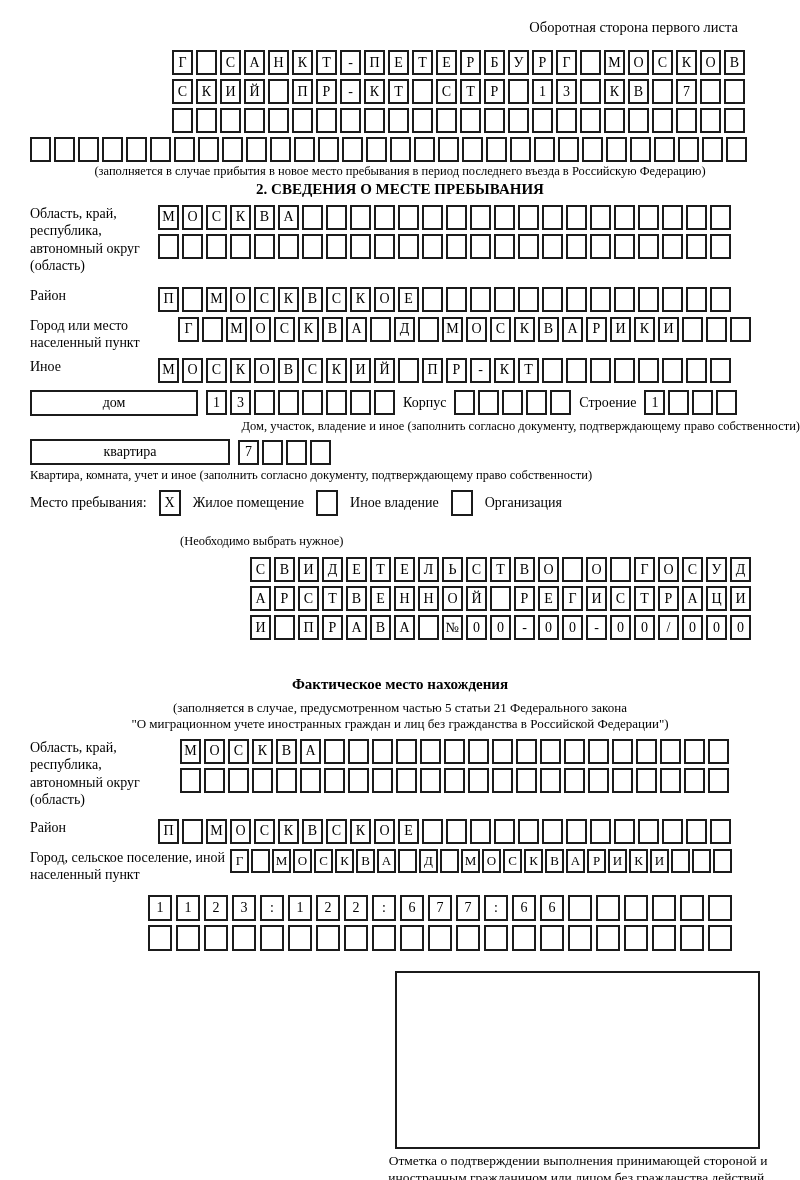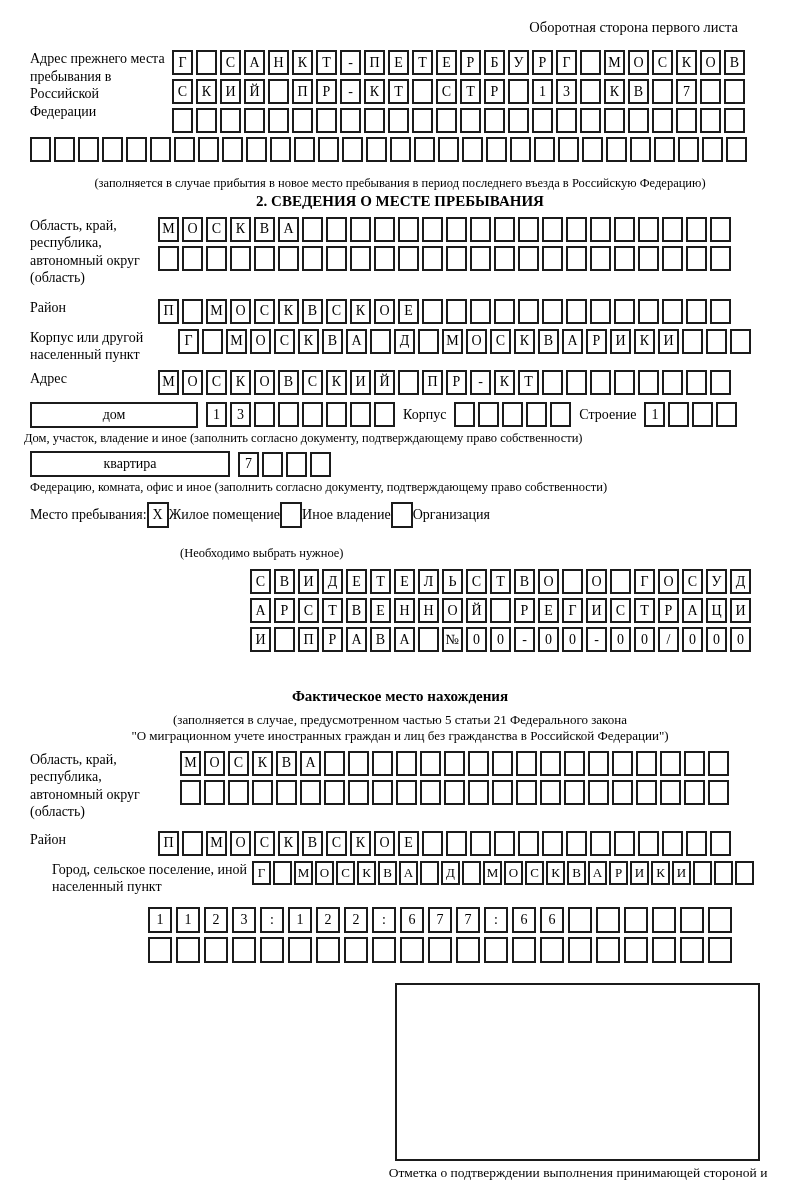--- a/index.html
+++ b/index.html
@@ -47,21 +47,20 @@
   .stamp-note{width:396px;margin-left:380px;text-align:center;font-size:13.5px;margin-top:4px;}
 </style>
 </head>
 <body>
 
 <div class="page">
 
   <div class="hdr-note">Оборотная сторона первого листа</div>
 
   <div class="field" style="margin-top:14px;">
-    <div class="flabel" style="width:138px;">Адрес прежнего места пребывания в Российской Федерации</div>
     <div class="rows" style="margin-left:172px;">
       <div class="cellrow">
           <div class="cell">Г</div>
           <div class="cell"></div>
           <div class="cell">С</div>
           <div class="cell">А</div>
           <div class="cell">Н</div>
           <div class="cell">К</div>
           <div class="cell">Т</div>
           <div class="cell">-</div>
@@ -161,21 +160,21 @@
       <div class="cell"></div>
       <div class="cell"></div>
       <div class="cell"></div>
       <div class="cell"></div>
       <div class="cell"></div>
       <div class="cell"></div>
       <div class="cell"></div>
       <div class="cell"></div>
       <div class="cell"></div>
     </div>
-  <div class="note center" style="margin-top:14px;">(заполняется в случае прибытия в новое место пребывания в период последнего въезда в Российскую Федерацию)</div>
+  <div class="note center" style="margin-top:2px;">(заполняется в случае прибытия в новое место пребывания в период последнего въезда в Российскую Федерацию)</div>
 
   <div class="sec-title" style="margin-top:0;">2. СВЕДЕНИЯ О МЕСТЕ ПРЕБЫВАНИЯ</div>
 
   <div class="field" style="margin-top:6px;min-height:78px;">
     <div class="flabel" style="width:118px;">Область, край, республика, автономный округ (область)</div>
     <div class="rows" style="margin-left:158px;">
       <div class="cellrow">
           <div class="cell">М</div>
           <div class="cell">О</div>
           <div class="cell">С</div>
@@ -254,21 +253,21 @@
         <div class="cell"></div>
         <div class="cell"></div>
         <div class="cell"></div>
         <div class="cell"></div>
         <div class="cell"></div>
         <div class="cell"></div>
       </div>
   </div>
 
   <div class="field" style="margin-top:5px;min-height:38px;">
-    <div class="flabel" style="width:140px;">Корпус или другой населенный пункт</div>
+    <div class="flabel" style="width:140px;">Город или место населенный пункт</div>
     <div class="cellrow" style="margin-left:178px;margin-top:4px;">
         <div class="cell">Г</div>
         <div class="cell"></div>
         <div class="cell">М</div>
         <div class="cell">О</div>
         <div class="cell">С</div>
         <div class="cell">К</div>
         <div class="cell">В</div>
         <div class="cell">А</div>
         <div class="cell"></div>
@@ -284,21 +283,21 @@
         <div class="cell">И</div>
         <div class="cell">К</div>
         <div class="cell">И</div>
         <div class="cell"></div>
         <div class="cell"></div>
         <div class="cell"></div>
       </div>
   </div>
 
   <div class="field" style="margin-top:3px;">
-    <div class="flabel">Адрес</div>
+    <div class="flabel">Иное</div>
     <div class="cellrow" style="margin-left:158px;">
         <div class="cell">М</div>
         <div class="cell">О</div>
         <div class="cell">С</div>
         <div class="cell">К</div>
         <div class="cell">О</div>
         <div class="cell">В</div>
         <div class="cell">С</div>
         <div class="cell">К</div>
         <div class="cell">И</div>
@@ -341,34 +340,34 @@
         <div class="cell"></div>
       </div>
     <span>Строение</span>
     <div class="cellrow">
         <div class="cell">1</div>
         <div class="cell"></div>
         <div class="cell"></div>
         <div class="cell"></div>
       </div>
   </div>
-  <div class="note" style="margin-left:24px;margin-top:3px;">Дом, участок, владение и иное (заполнить согласно документу, подтверждающему право собственности)</div>
+  <div class="note" style="margin-left:24px;margin-top:3px;text-align:right;">Дом, участок, владение и иное (заполнить согласно документу, подтверждающему право собственности)</div>
 
   <div class="inline-row" style="margin-top:5px;gap:8px;">
     <div class="boxlabel" style="width:200px;">квартира</div>
     <div class="cellrow">
         <div class="cell">7</div>
         <div class="cell"></div>
         <div class="cell"></div>
         <div class="cell"></div>
       </div>
   </div>
-  <div class="note" style="margin-left:30px;margin-top:3px;">Федерацию, комната, офис и иное (заполнить согласно документу, подтверждающему право собственности)</div>
-
-  <div class="inline-row" style="margin-top:6px;">
+  <div class="note" style="margin-left:30px;margin-top:3px;">Квартира, комната, учет и иное (заполнить согласно документу, подтверждающему право собственности)</div>
+
+  <div class="inline-row" style="margin-top:6px;gap:12px;">
     <span>Место пребывания:</span>
     <span class="checkbox">X</span>
     <span>Жилое помещение</span>
     <span class="checkbox"></span>
     <span>Иное владение</span>
     <span class="checkbox"></span>
     <span>Организация</span>
   </div>
   <div class="note" style="margin-left:180px;margin-top:18px;">(Необходимо выбрать нужное)</div>
 
@@ -529,21 +528,21 @@
         <div class="cell"></div>
         <div class="cell"></div>
         <div class="cell"></div>
         <div class="cell"></div>
         <div class="cell"></div>
         <div class="cell"></div>
         <div class="cell"></div>
       </div>
   </div>
 
-  <div class="field" style="margin-top:5px;min-height:38px;margin-left:22px;">
+  <div class="field" style="margin-top:5px;min-height:38px;">
     <div class="flabel" style="width:200px;">Город, сельское поселение, иной населенный пункт</div>
     <div class="cellrow cells-narrow" style="margin-left:230px;margin-top:4px;">
         <div class="cell">Г</div>
         <div class="cell"></div>
         <div class="cell">М</div>
         <div class="cell">О</div>
         <div class="cell">С</div>
         <div class="cell">К</div>
         <div class="cell">В</div>
         <div class="cell">А</div>

